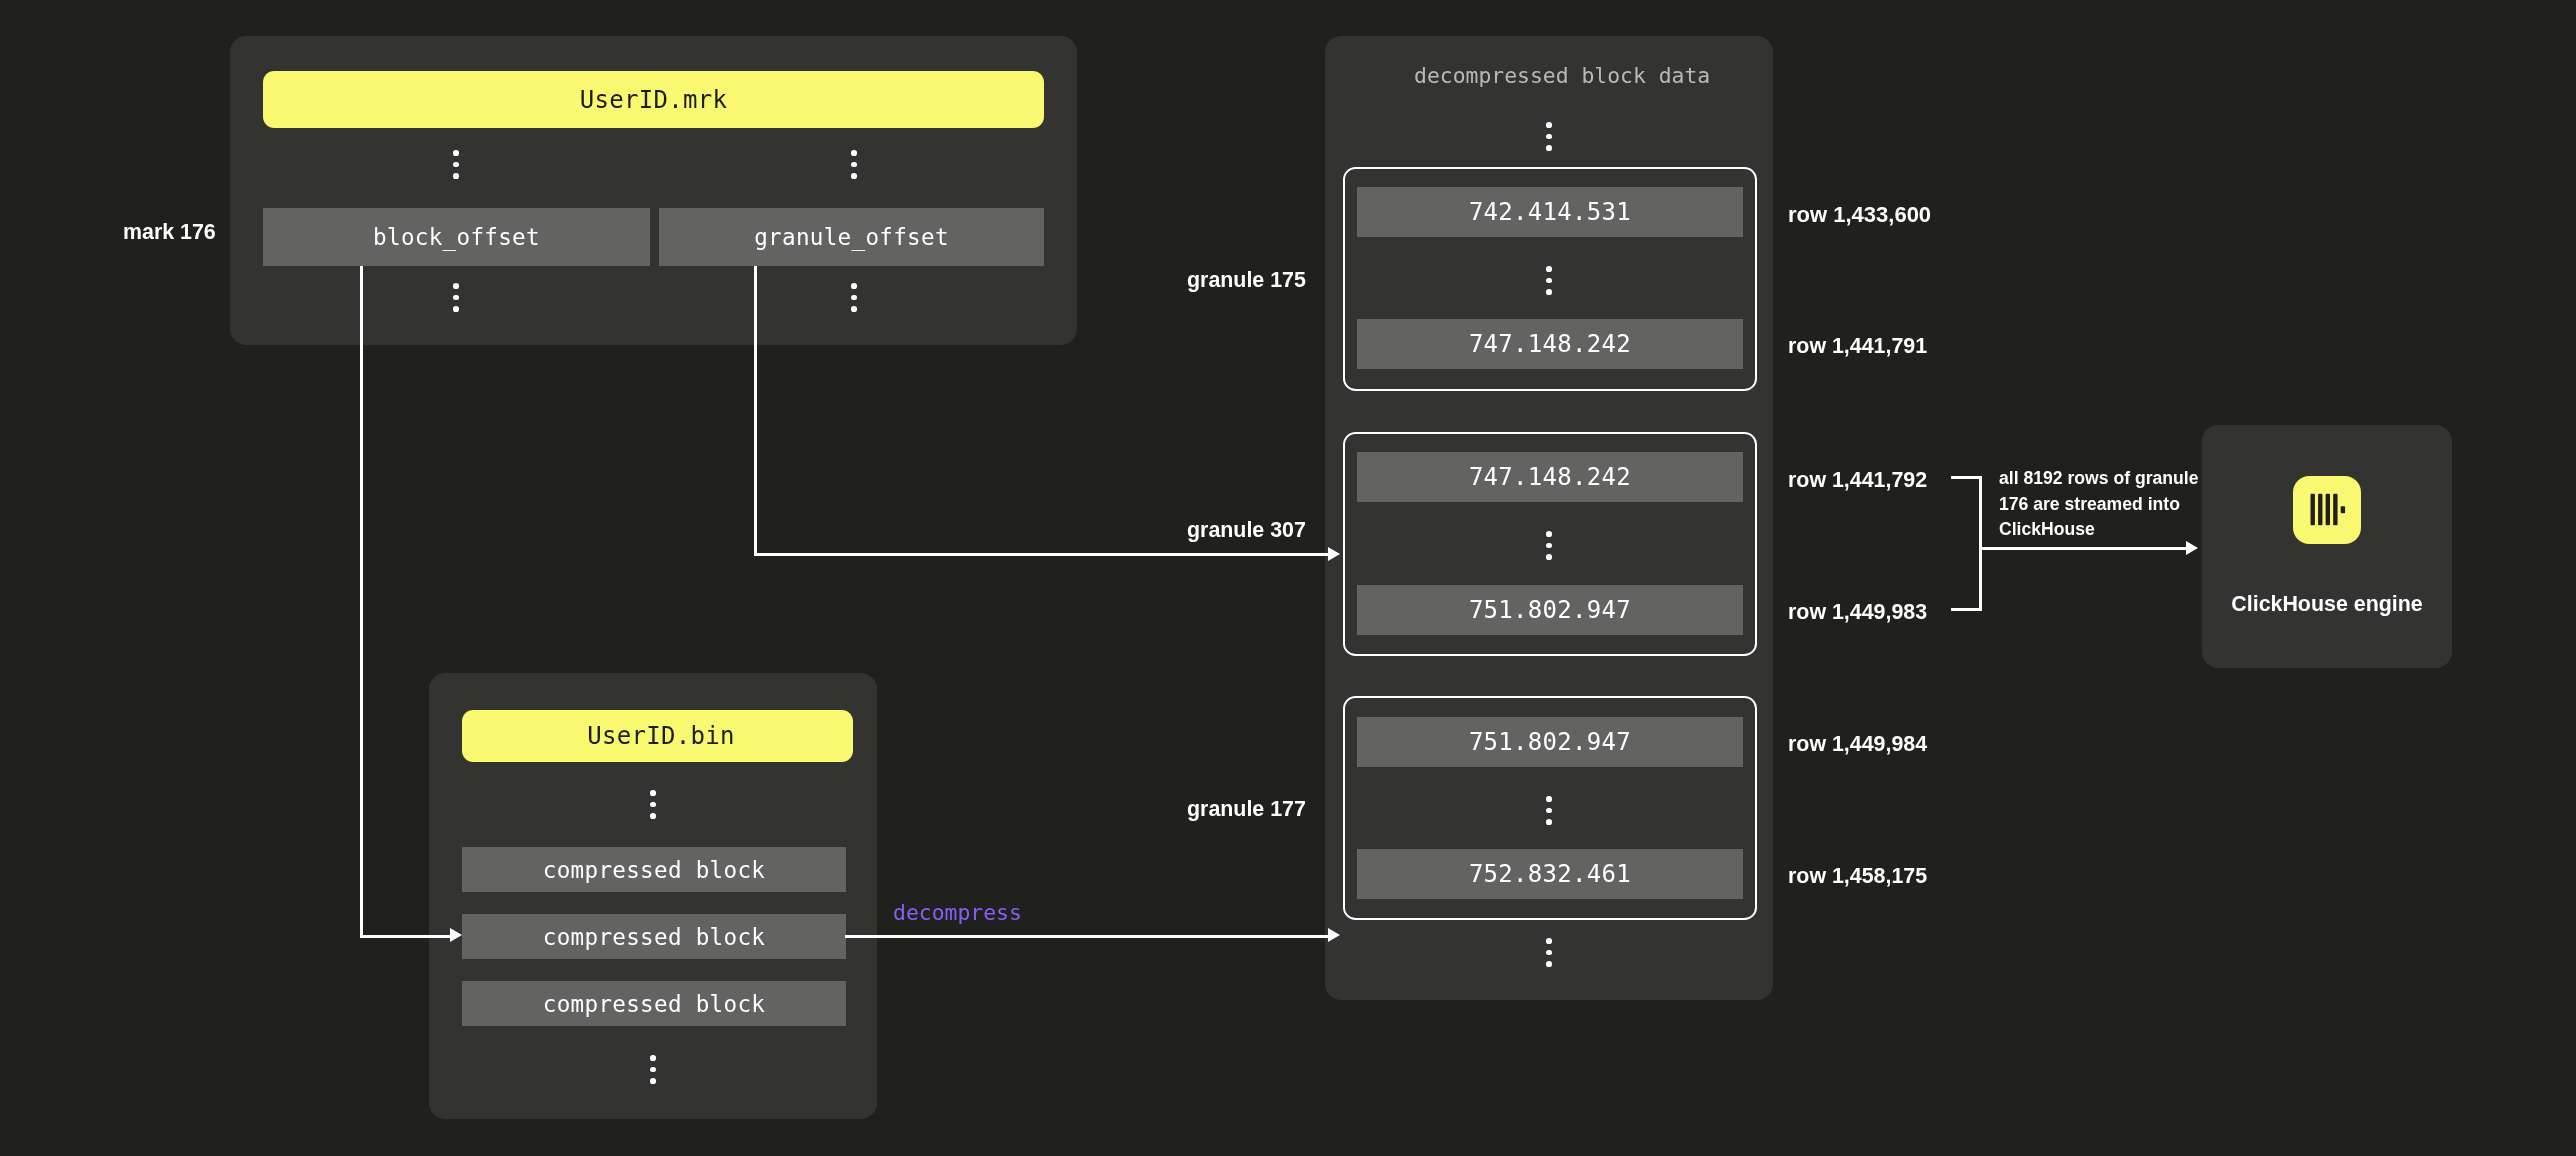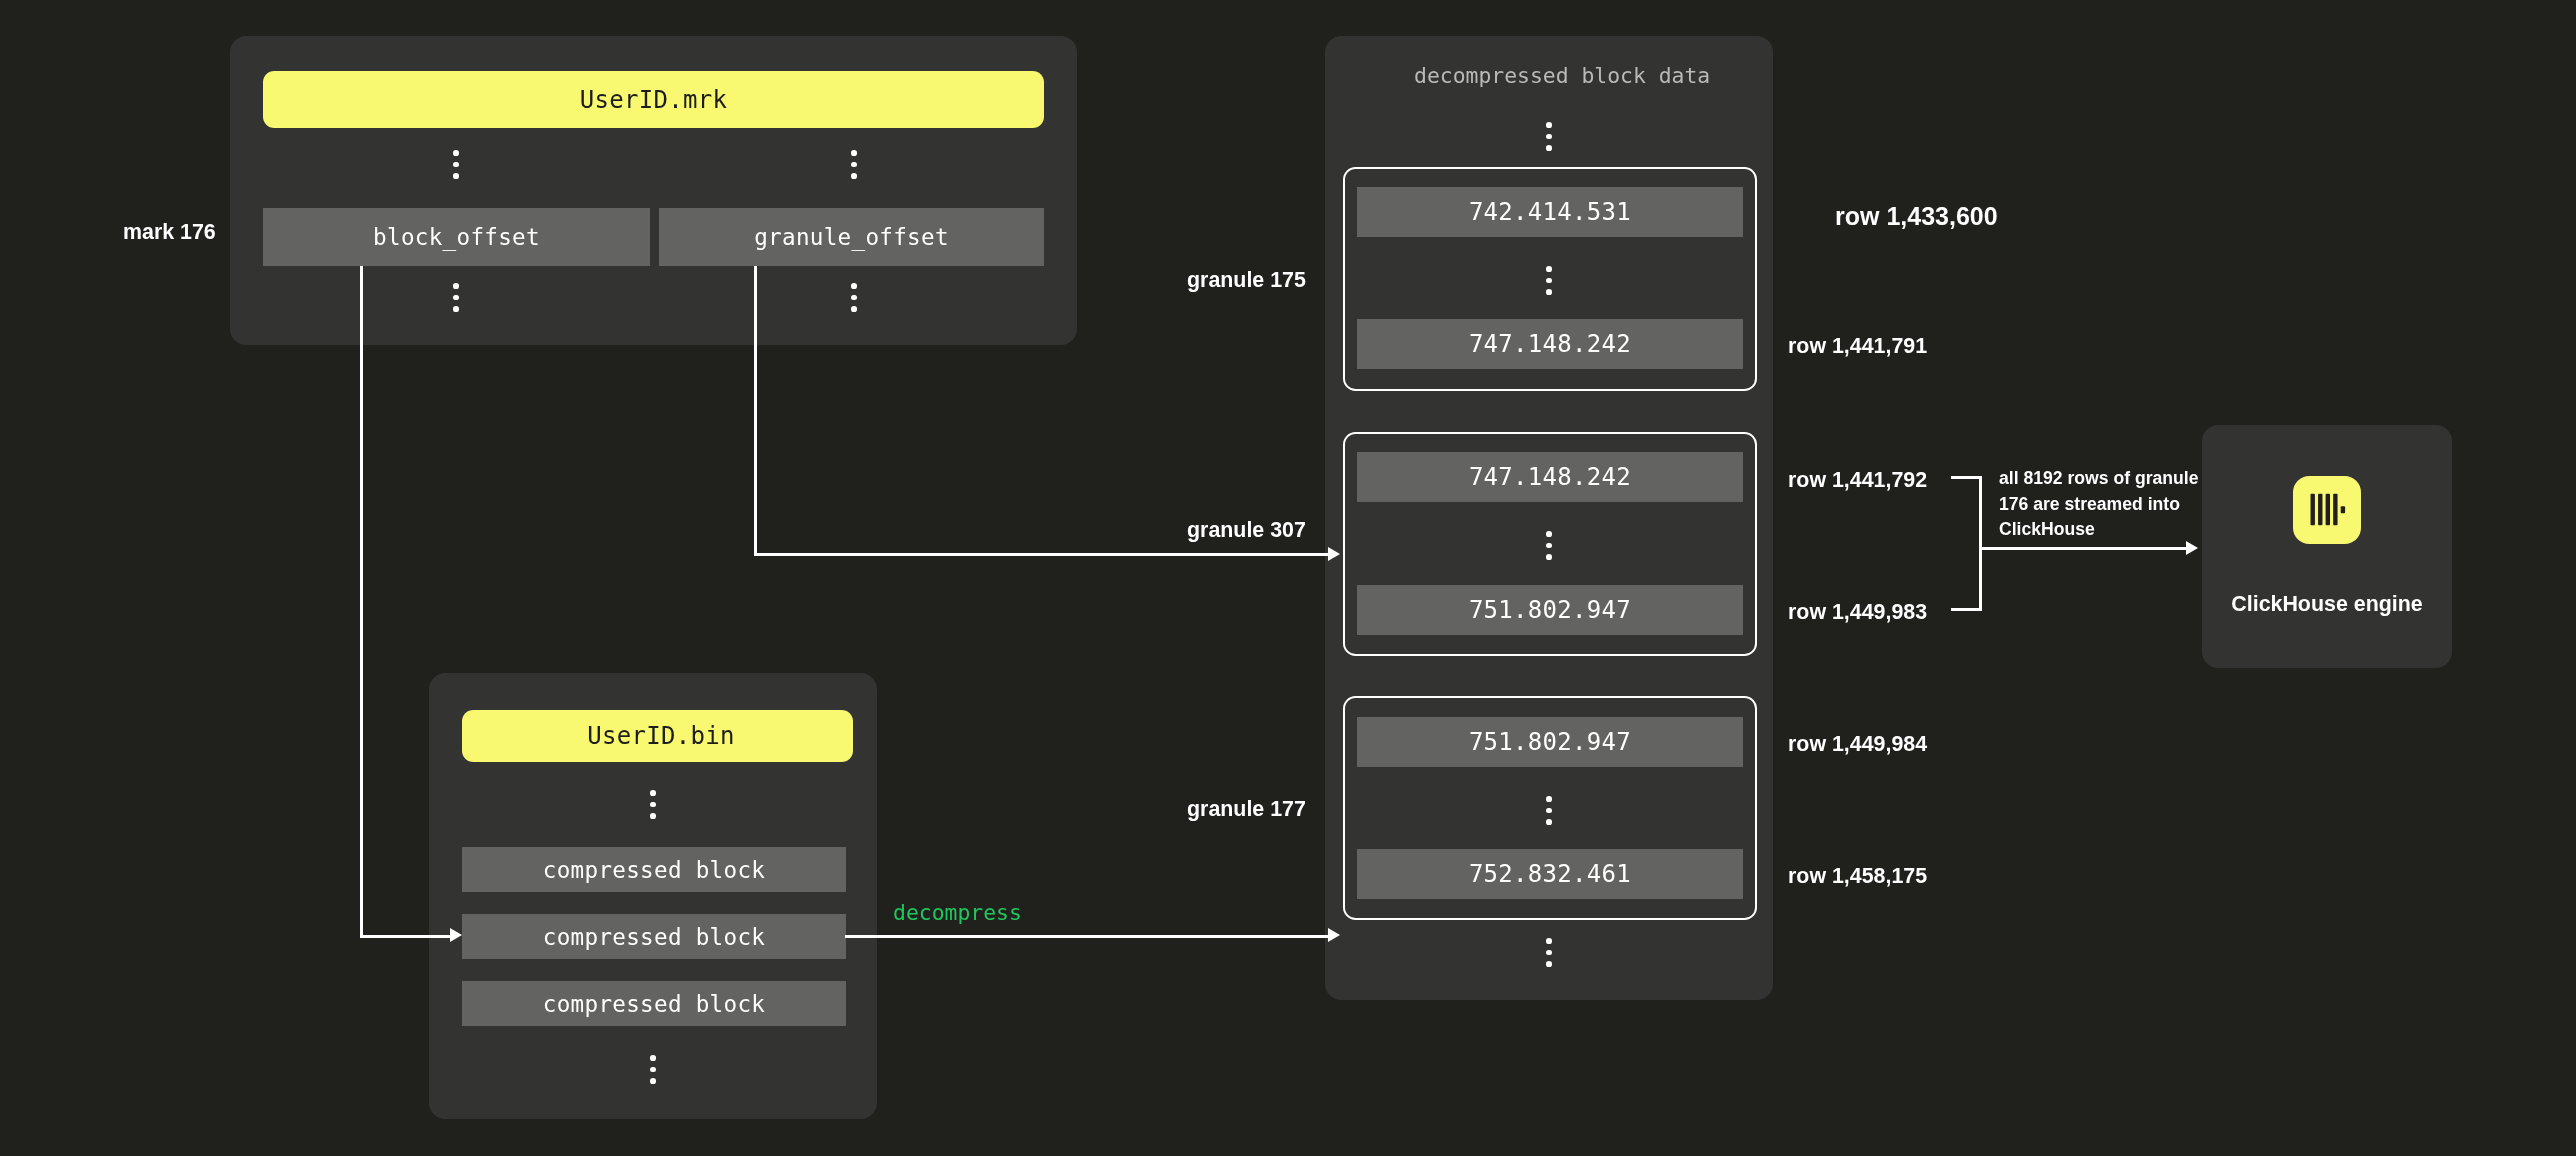--- a/index.html
+++ b/index.html
@@ -57,21 +57,21 @@
   .lbl{
     position:absolute;
     font-family:"Liberation Sans",sans-serif;
     font-weight:bold;
     color:#ffffff;
     white-space:nowrap;
   }
   .lbl-mono{
     position:absolute;
     font-family:"DejaVu Sans Mono","Liberation Mono",monospace;
-    color:#22c55e;
+    color:#8b5cf6;
     white-space:nowrap;
   }
   .lbl-dim{
     color:#b9bab5;
   }
 
   .granule-box{
     position:absolute;
     border:2.5px solid #ffffff;
     border-radius:12.6px;
@@ -184,21 +184,21 @@
   <div class="chip mono-num" style="left:1357px;top:187px;width:386px;height:50px;">742.414.531</div>
   <div class="vdots" style="left:1545px;top:266px;height:29px;">
     <i></i>
       <i></i>
       <i></i>
   </div>
   <div class="chip mono-num" style="left:1357px;top:319px;width:386px;height:50px;">747.148.242</div>
 
   <div class="lbl" style="left:1187px;top:268px;font-size:21.4px;">granule 175</div>
 
-  <div class="lbl" style="left:1788px;top:202px;font-size:25px;margin-left:47px;">row 1,433,600</div>
+  <div class="lbl" style="left:1788px;top:202px;font-size:22px;">row 1,433,600</div>
   <div class="lbl" style="left:1788px;top:334px;font-size:21.4px;">row 1,441,791</div>
 
   <div class="granule-box" style="left:1343px;top:432px;width:414px;height:224px;"></div>
   <div class="chip mono-num" style="left:1357px;top:452px;width:386px;height:50px;">747.148.242</div>
   <div class="vdots" style="left:1545px;top:531px;height:29px;">
     <i></i>
       <i></i>
       <i></i>
   </div>
   <div class="chip mono-num" style="left:1357px;top:585px;width:386px;height:50px;">751.802.947</div>

